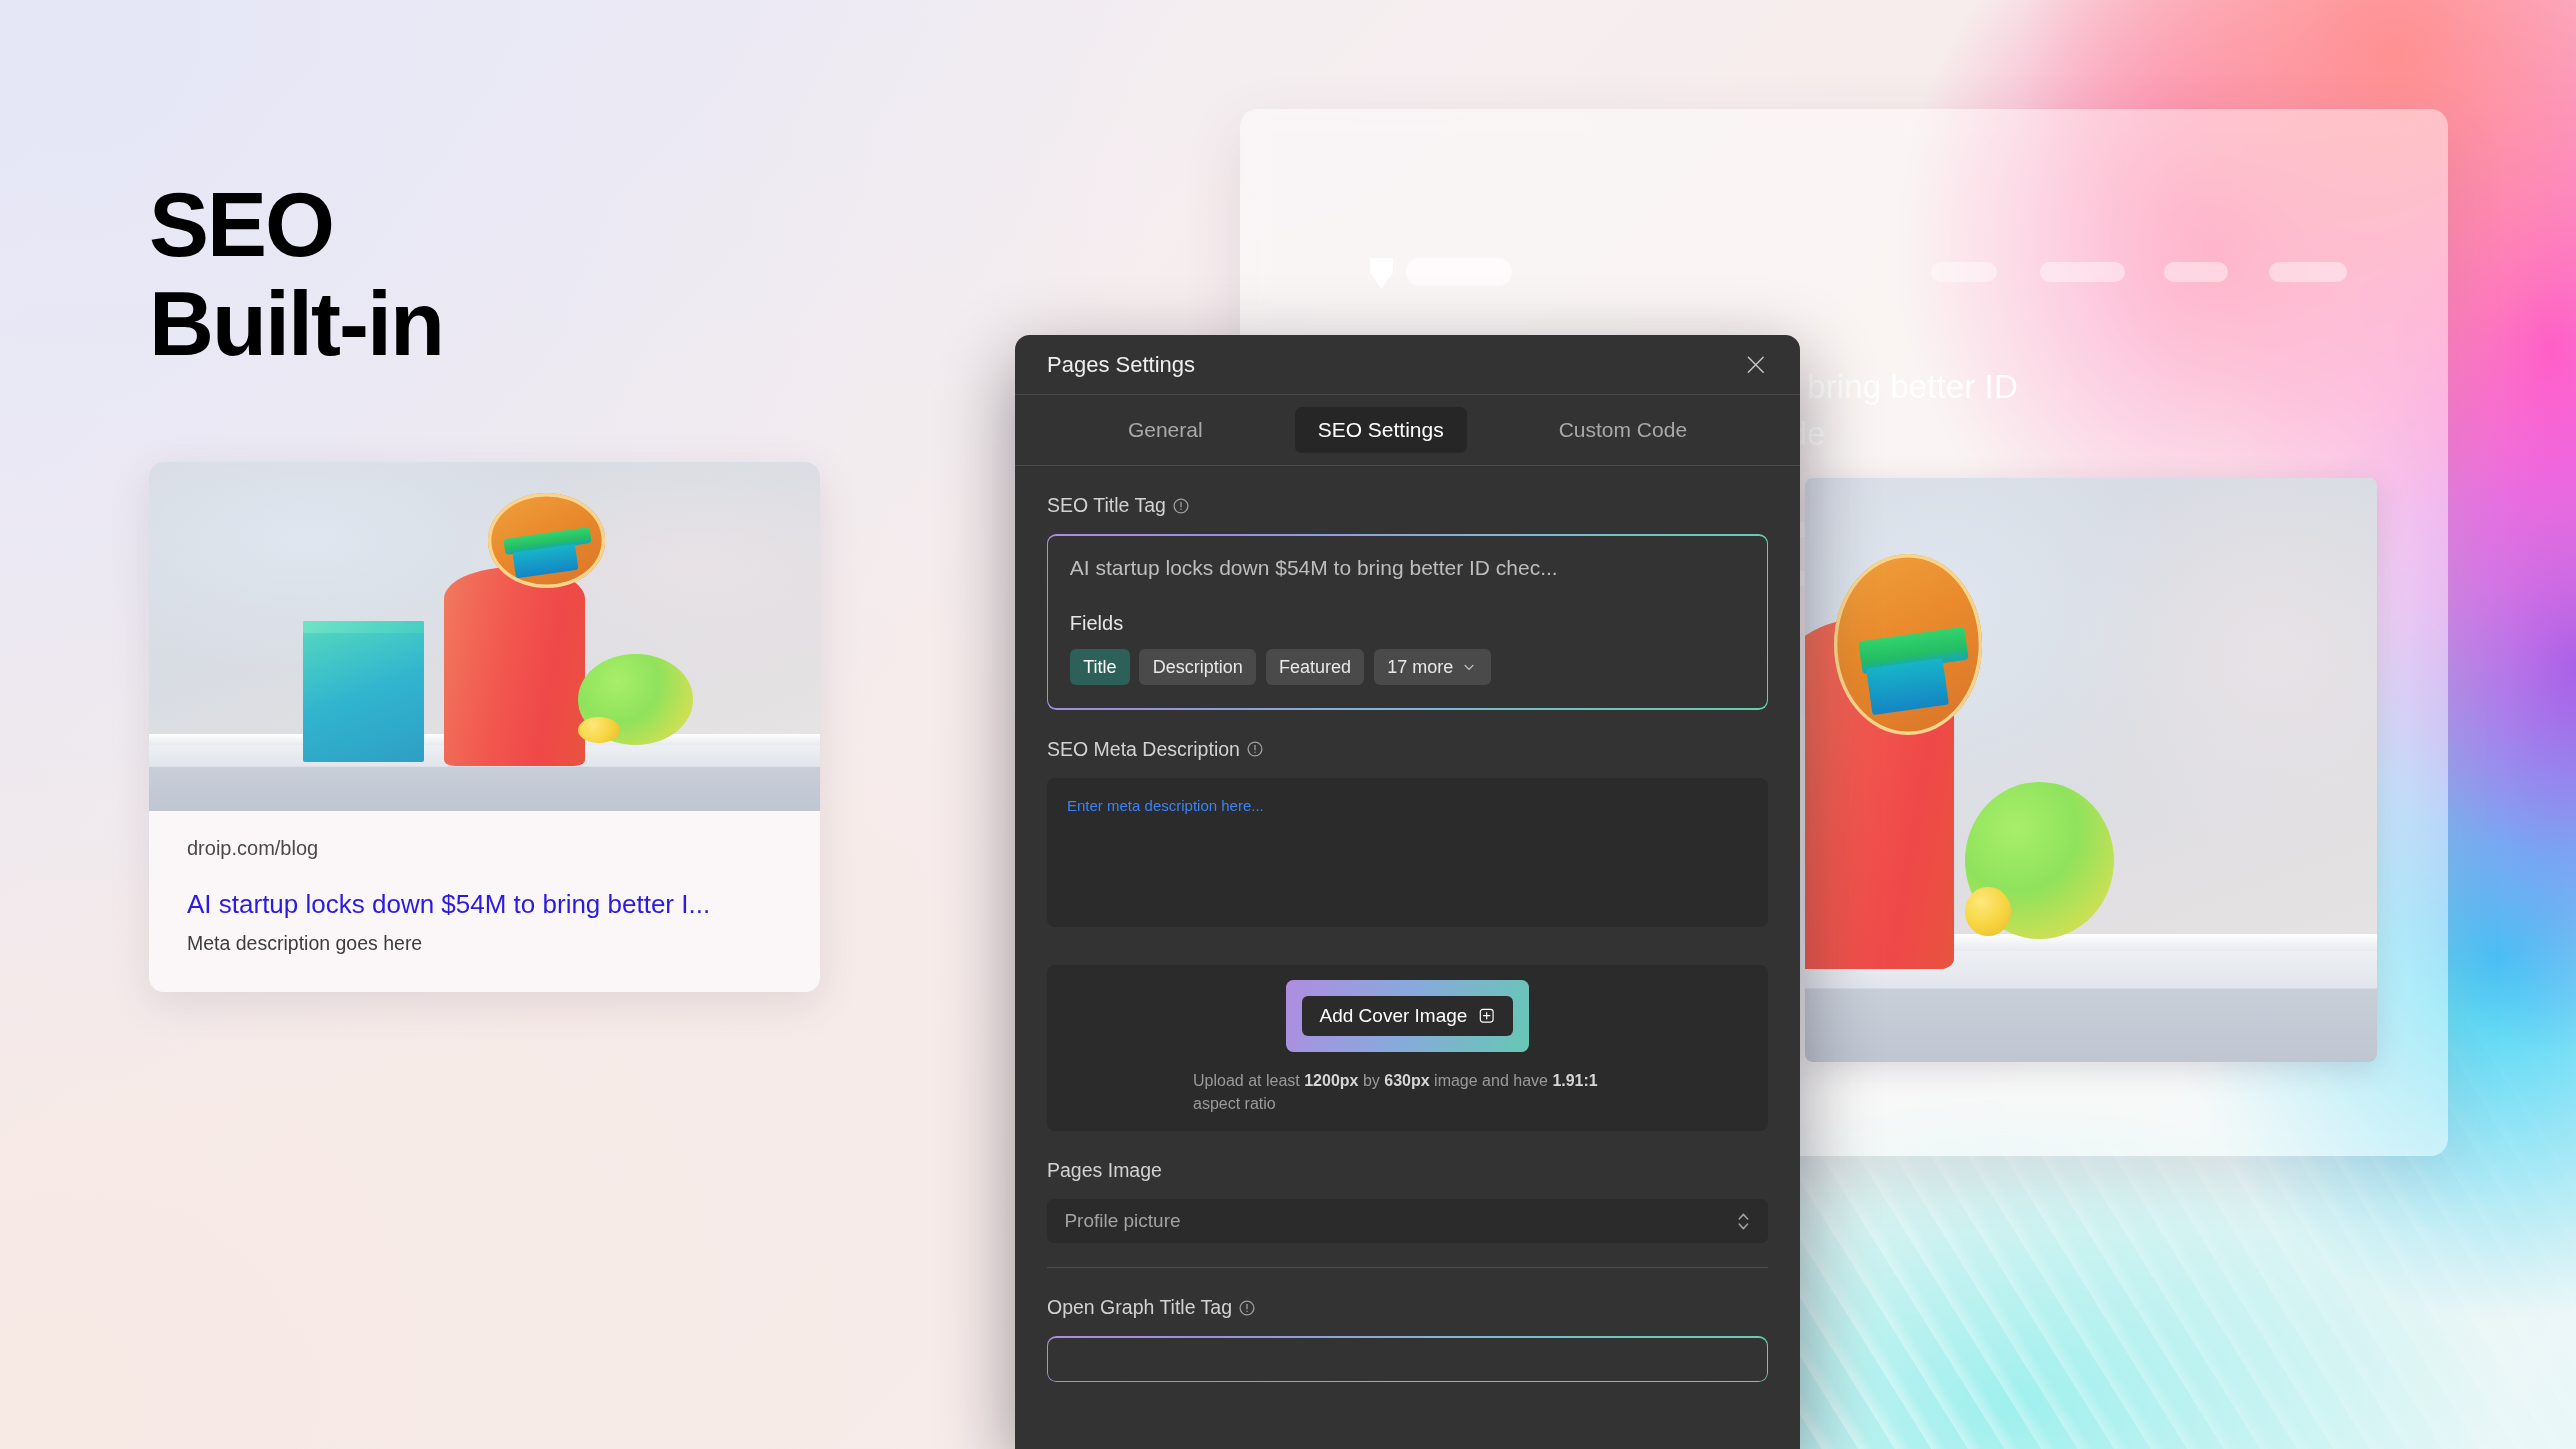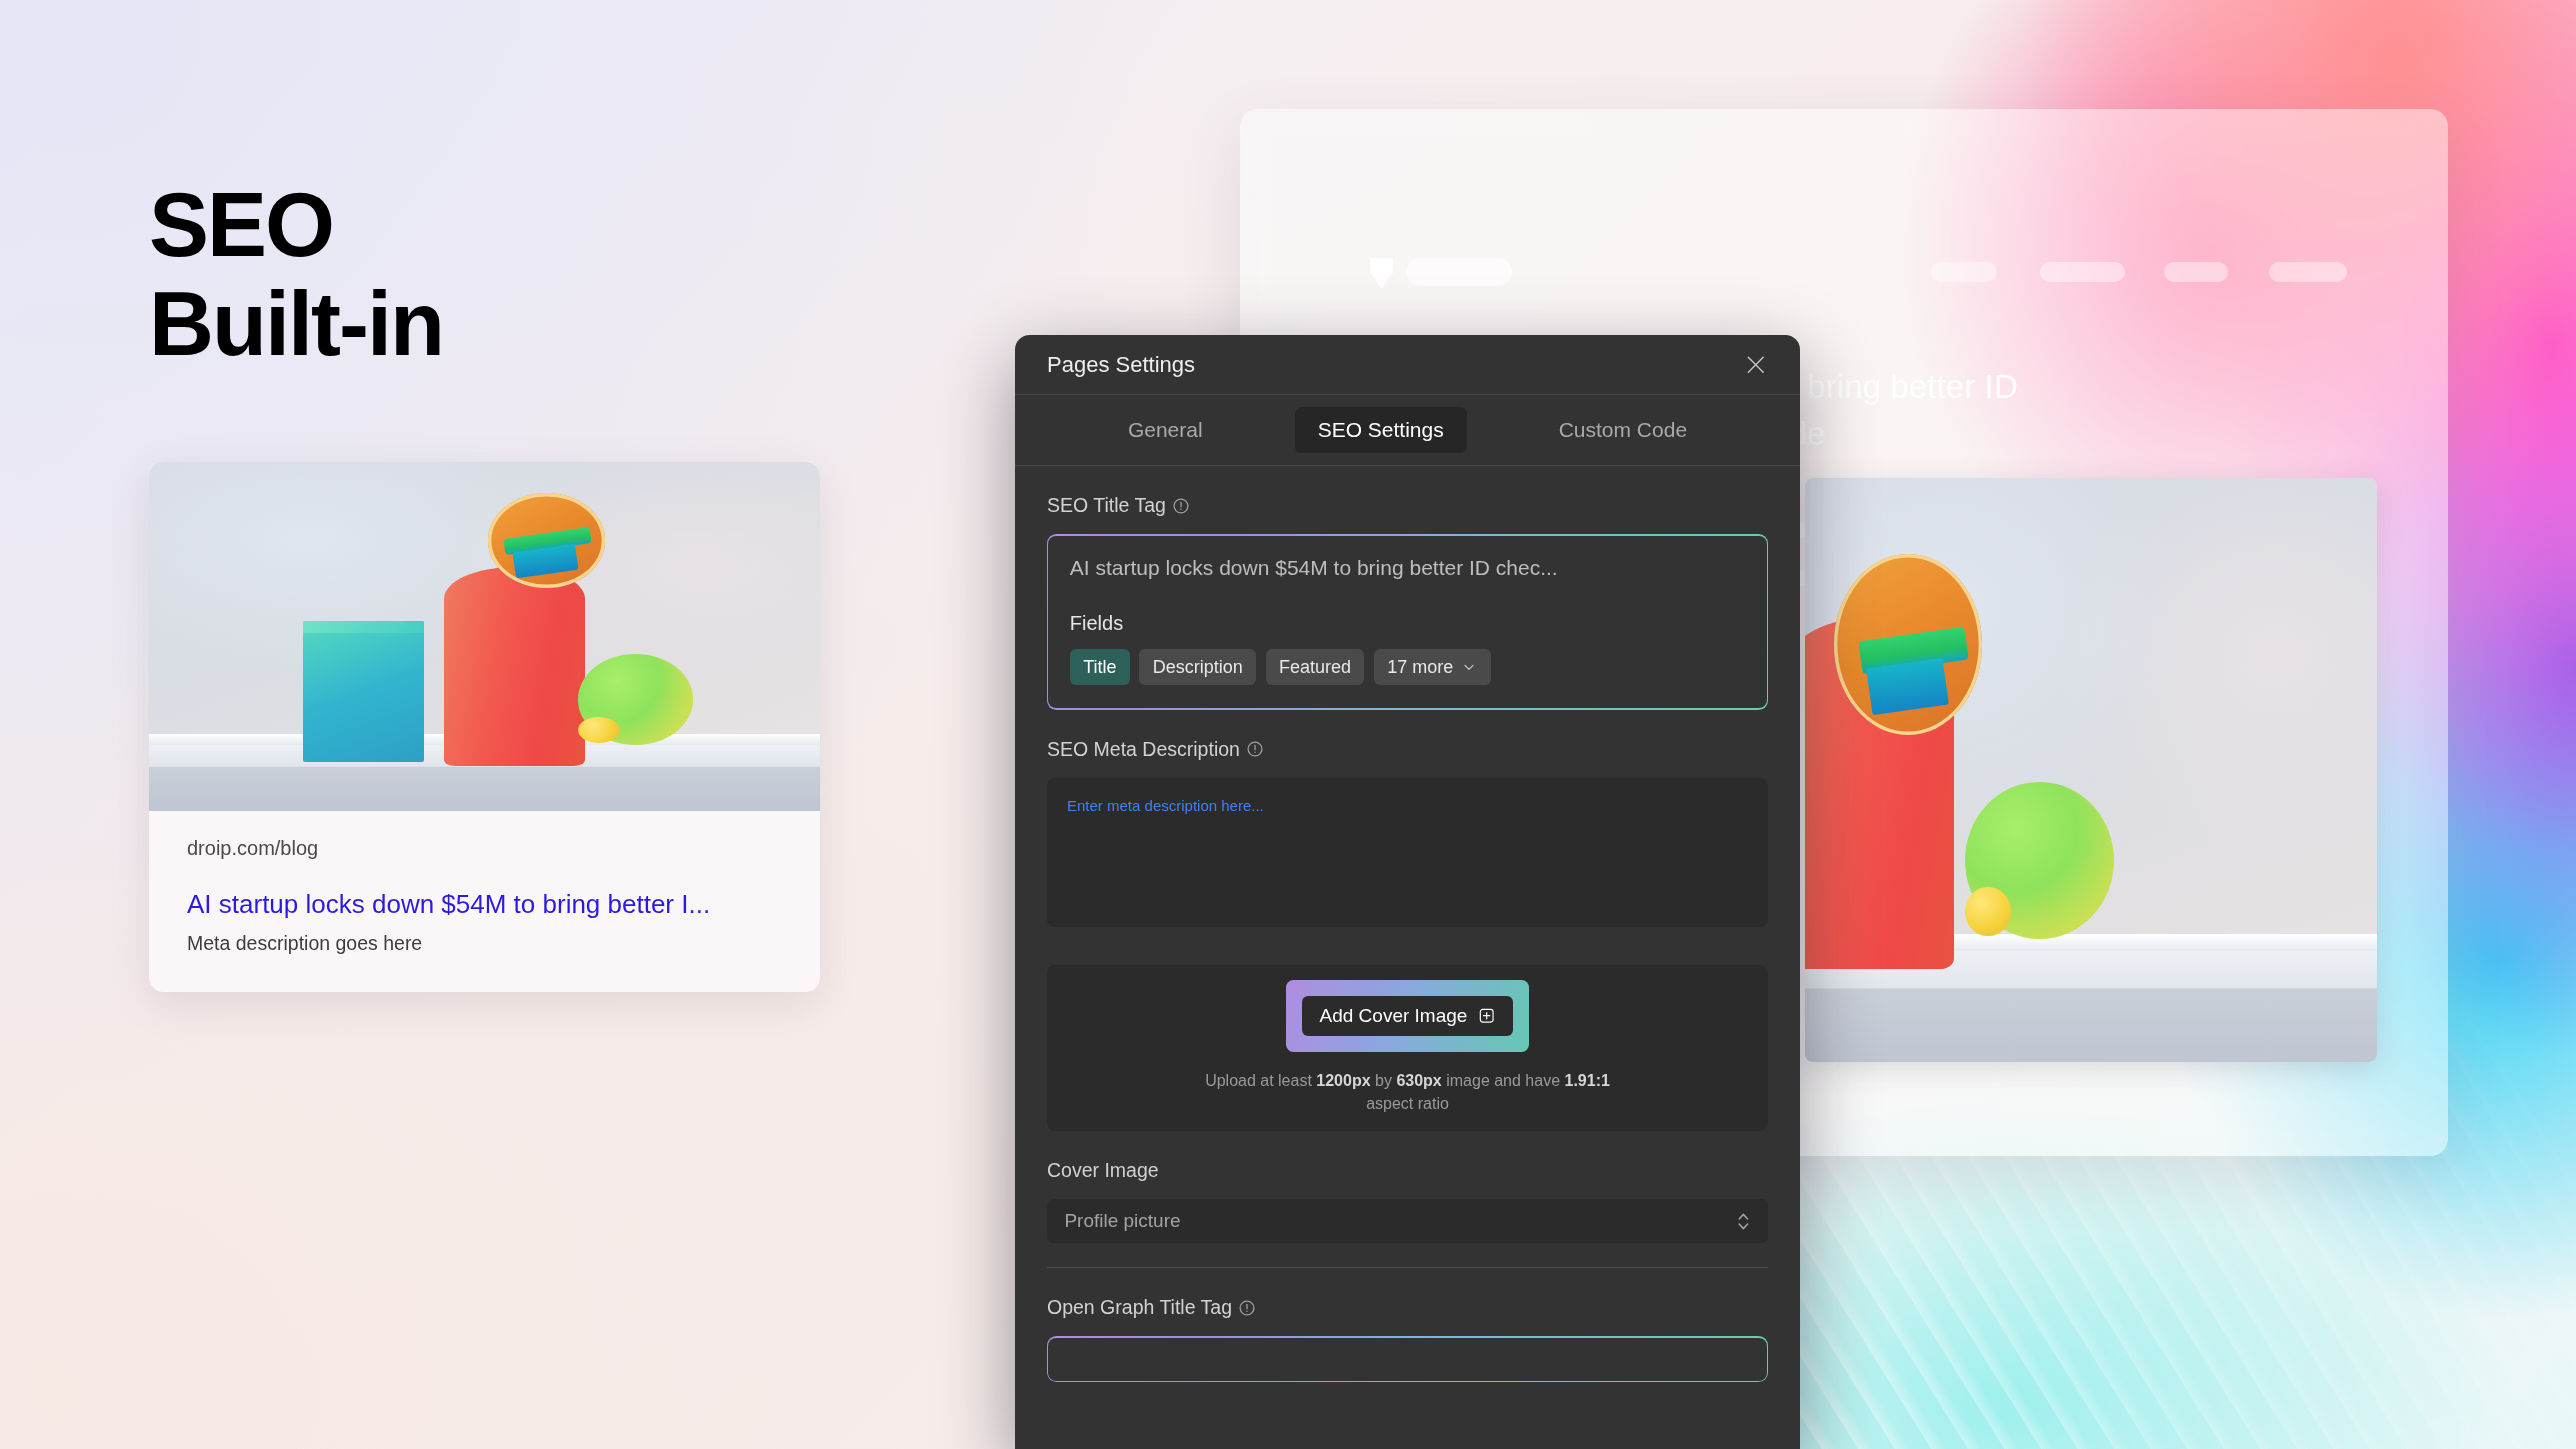--- a/index.html
+++ b/index.html
@@ -265,21 +265,21 @@
     background: linear-gradient(110deg,#b08ce0 0%, #8aa7de 45%, #66c8b4 100%);
   }
   .btn-grad-inner {
     background: #2b2b2b; border-radius: 6px;
     padding: 8.7px 17.4px;
     display: flex; align-items: center; gap: 10.7px;
     font-size: 19px; color: #ffffff; cursor: pointer; white-space: nowrap;
   }
   .plus-icon { width: 17.4px; height: 17.4px; }
   .upload-hint {
-    width: 429px; text-align: center;
+    width: 429px; text-align: left;
     font-size: 16px; color: #9a9a9a; line-height: 1.45;
   }
   .upload-hint b { color: #d6d6d6; font-weight: 700; }
 
   .select {
     background: #2b2b2b; border-radius: 6.7px;
     height: 44px; padding: 0 17.4px;
     display: flex; align-items: center; justify-content: space-between;
     font-size: 19px; color: #a3a3a3; cursor: pointer;
   }
@@ -428,21 +428,21 @@
                 <path d="M12 7.6 L12 16.4 M7.6 12 L16.4 12"></path>
             </svg>
           </div>
         </div>
         <div class="upload-hint">
           <span>Upload at least </span><b>1200px</b><span> by </span><b>630px</b><span> image and have </span><b>1.91:1</b><span> aspect ratio</span>
         </div>
       </div>
 
       <div class="field-label">
-        <span>Cover Image</span>
+        <span>Pages Image</span>
       </div>
       <div class="select">
         <span>Profile picture</span>
         <svg class="stepper" viewBox="0 0 14 22" fill="none" stroke="#b5b5b5" stroke-width="1.5" stroke-linecap="round" stroke-linejoin="round">
           <path d="M3 8.6 L7 4.2 L11 8.6"></path>
             <path d="M3 13.4 L7 17.8 L11 13.4"></path>
         </svg>
       </div>
 
       <div class="divider"></div>

